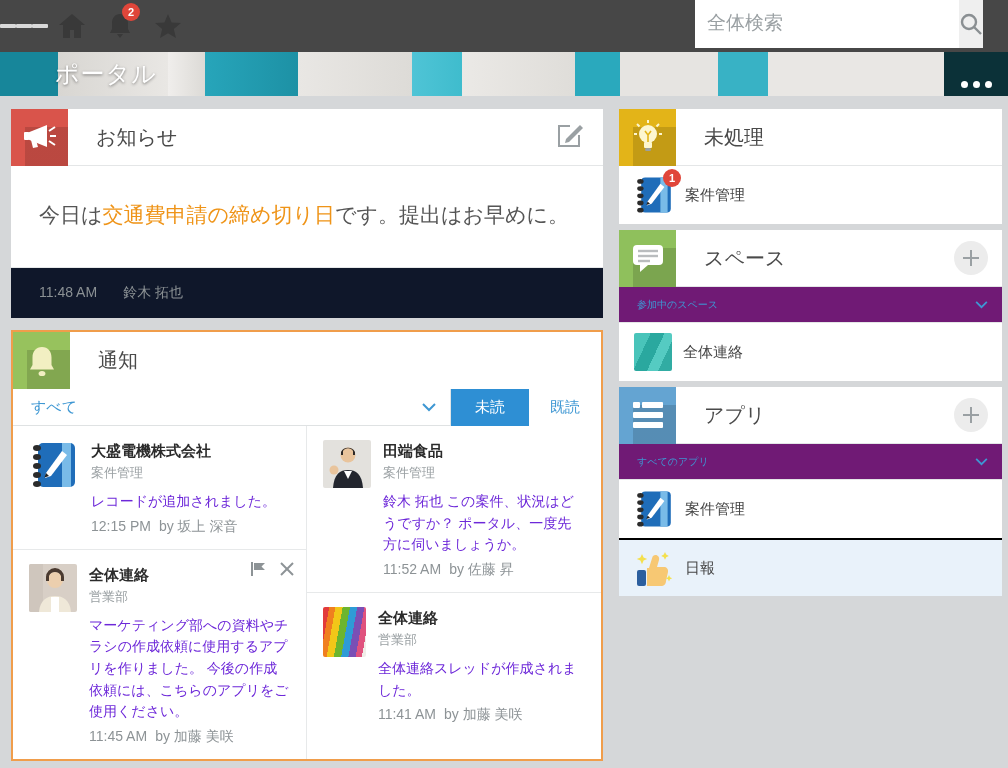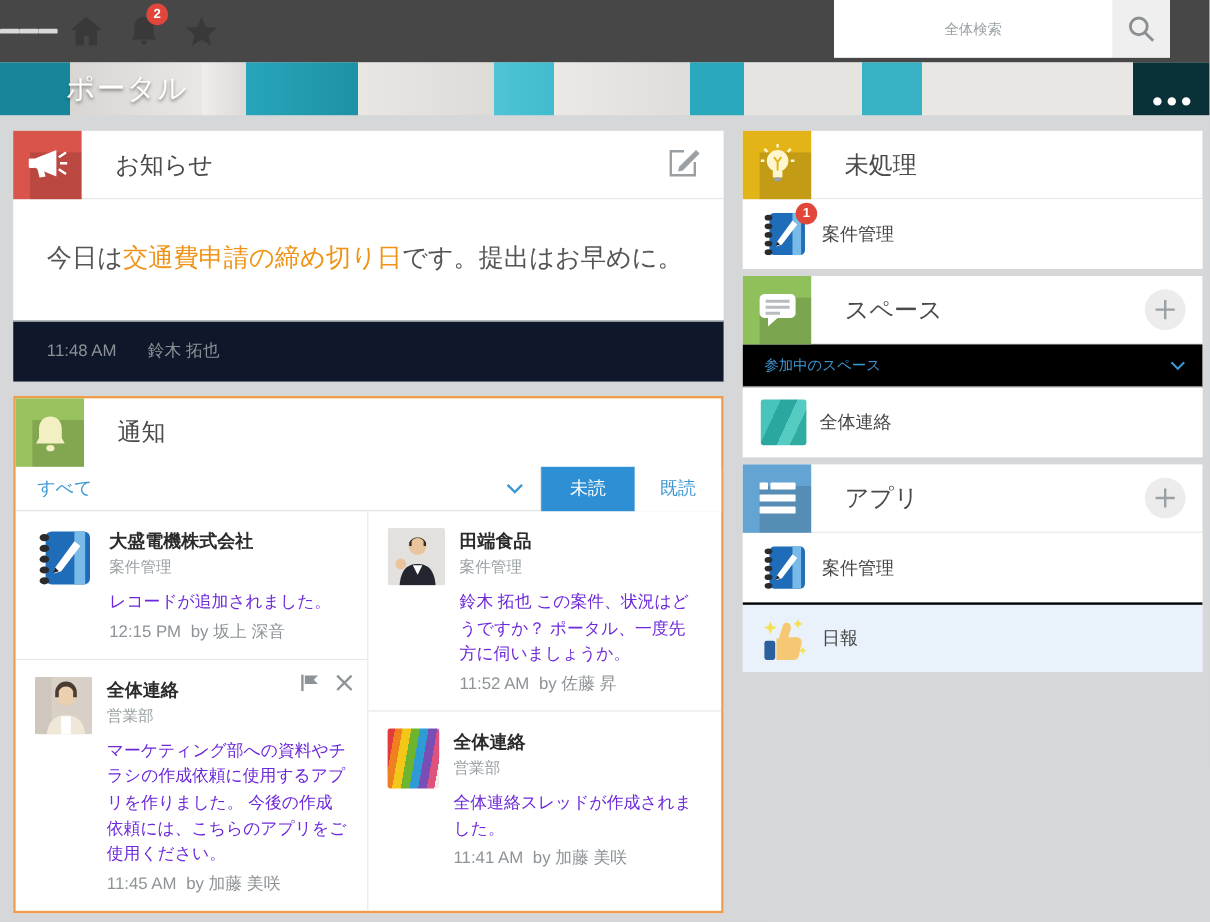--- a/index.html
+++ b/index.html
@@ -7,21 +7,21 @@
   body { font-family:"Liberation Sans","DejaVu Sans",sans-serif; background:#d5d7d9; color:#444; }
 
   
   .topbar { height:52px; background:#474747; display:flex; align-items:center; position:relative; }
   .tb-btn { width:48px; height:52px; display:flex; align-items:center; justify-content:center; cursor:pointer; position:relative; }
   .hamburger span { display:block; width:26px; height:4px; background:#d9d9d9; margin:3px 0; border-radius:1px; }
   .tb-ico { fill:#393939; }
   .badge { position:absolute; top:3px; right:4px; min-width:18px; height:18px; border-radius:9px; background:#e0463a; color:#fff; font-size:11px; line-height:18px; text-align:center; padding:0 4px; font-weight:bold; }
   .tb-spacer { flex:1; }
   .searchbox { position:absolute; right:33px; top:0; height:48px; width:280px; display:flex; background:#fff; }
-  .searchbox input { flex:1; border:none; outline:none; padding:0 12px; font-size:12px; font-family:Liberation Serif, serif; color:#555;text-align:center; }
+  .searchbox input { flex:1; border:none; outline:none; padding:0 12px; font-size:19px; font-family:Liberation Mono, monospace; color:#555; }
   .searchbox input::placeholder { color:#9aa0a3; }
   .search-btn { width:48px; background:#efefef; border:none; display:flex; align-items:center; justify-content:center; cursor:pointer; }
 
   
   .banner { height:44px; position:relative; display:flex; align-items:center;
     background:linear-gradient(90deg,
       #17869a 0,#17869a 58px,
       #d8d6d2 58px,#e9e7e4 168px,
       #f0eeec 168px,#dcdad6 205px,
       #27a5ba 205px,#1d91a5 298px,
@@ -83,21 +83,21 @@
   .n-actions { position:absolute; top:12px; right:12px; display:flex; gap:14px; }
   .n-actions button { background:none; border:none; cursor:pointer; padding:0; }
   .pad1 { min-height:120px; } .pad2 { min-height:160px; } .pad3 { min-height:207px; }
 
   
   .side-card { margin-bottom:6px; }
   .s-row { height:58px; display:flex; align-items:center; padding-left:15px; cursor:pointer; background:#fff; }
   .s-row + .s-row { border-top:2px solid #000000; }
   .s-row.hilite { background:#e9f2fa; }
   .s-label { font-size:15px; color:#454545; margin-left:11px; }
-  .s-filter { height:36px; display:flex; align-items:center; padding:0 14px 0 18px; background:#000000; border-bottom:1px solid #e4e6e7; color:#3e97d3; font-size:12px; cursor:pointer; }
+  .s-filter { height:36px; display:flex; align-items:center; padding:0 14px 0 18px; background:#701a75; border-bottom:1px solid #e4e6e7; color:#3e97d3; font-size:10px; cursor:pointer; }
   .s-filter span { flex:1; }
   .ico-wrap { position:relative; width:40px; height:40px; flex:0 0 40px; }
   .ico-wrap .badge { top:-6px; right:-7px; }
   .thumb-space { width:38px; height:38px; flex:0 0 38px; border-radius:2px;
     background:linear-gradient(115deg,#49c4ba 0 30%,#2aa89f 30% 55%,#55cbc2 55% 75%,#31aca3 75%); }
   .thumb-pencils { width:50px; height:50px; border-radius:2px;
     background:linear-gradient(100deg,#e23b3b 0 12%,#f07f1f 12% 24%,#f2c718 24% 38%,#6cb52d 38% 52%,#2e9bd6 52% 66%,#7a4fb5 66% 80%,#e0527e 80% 92%,#f0ede8 92%); }
   .avatar { width:48px; height:48px; flex:0 0 48px; border-radius:2px; overflow:hidden; }
 </style>
 </head>
@@ -394,20 +394,26 @@
             </svg>
         </div>
         <div class="w-title">アプリ</div>
         <button class="round-btn">
           <svg width="18" height="18" viewBox="0 0 18 18" stroke="#9aa0a3" stroke-width="2">
               <line x1="9" y1="1" x2="9" y2="17"></line>
               <line x1="1" y1="9" x2="17" y2="9"></line>
             </svg>
         </button>
       </div>
+      <div class="s-filter">
+        <span>すべてのアプリ</span>
+        <svg width="13" height="8" viewBox="0 0 14 9" fill="none" stroke="#3e97d3" stroke-width="2">
+            <polyline points="1,1 7,7 13,1"></polyline>
+          </svg>
+      </div>
       <div class="s-row">
         <div class="ico-wrap">
           <svg width="40" height="40" viewBox="0 0 50 50">
               <rect x="9" y="3" width="37" height="44" rx="5" fill="#1f6db9"></rect>
               <rect x="33" y="3" width="9" height="44" fill="#79bbe8"></rect>
               <path d="M17 33 L33 11 l5 4 L22 36 l-6 2 Z" fill="#fff"></path>
               <path d="M17 33 l-1.5 4.5 L20 36 Z" fill="#222"></path>
               <g fill="#2b2b2b">
                 <ellipse cx="8" cy="8" rx="4" ry="3"></ellipse>
                 <ellipse cx="8" cy="17" rx="4" ry="3"></ellipse>

